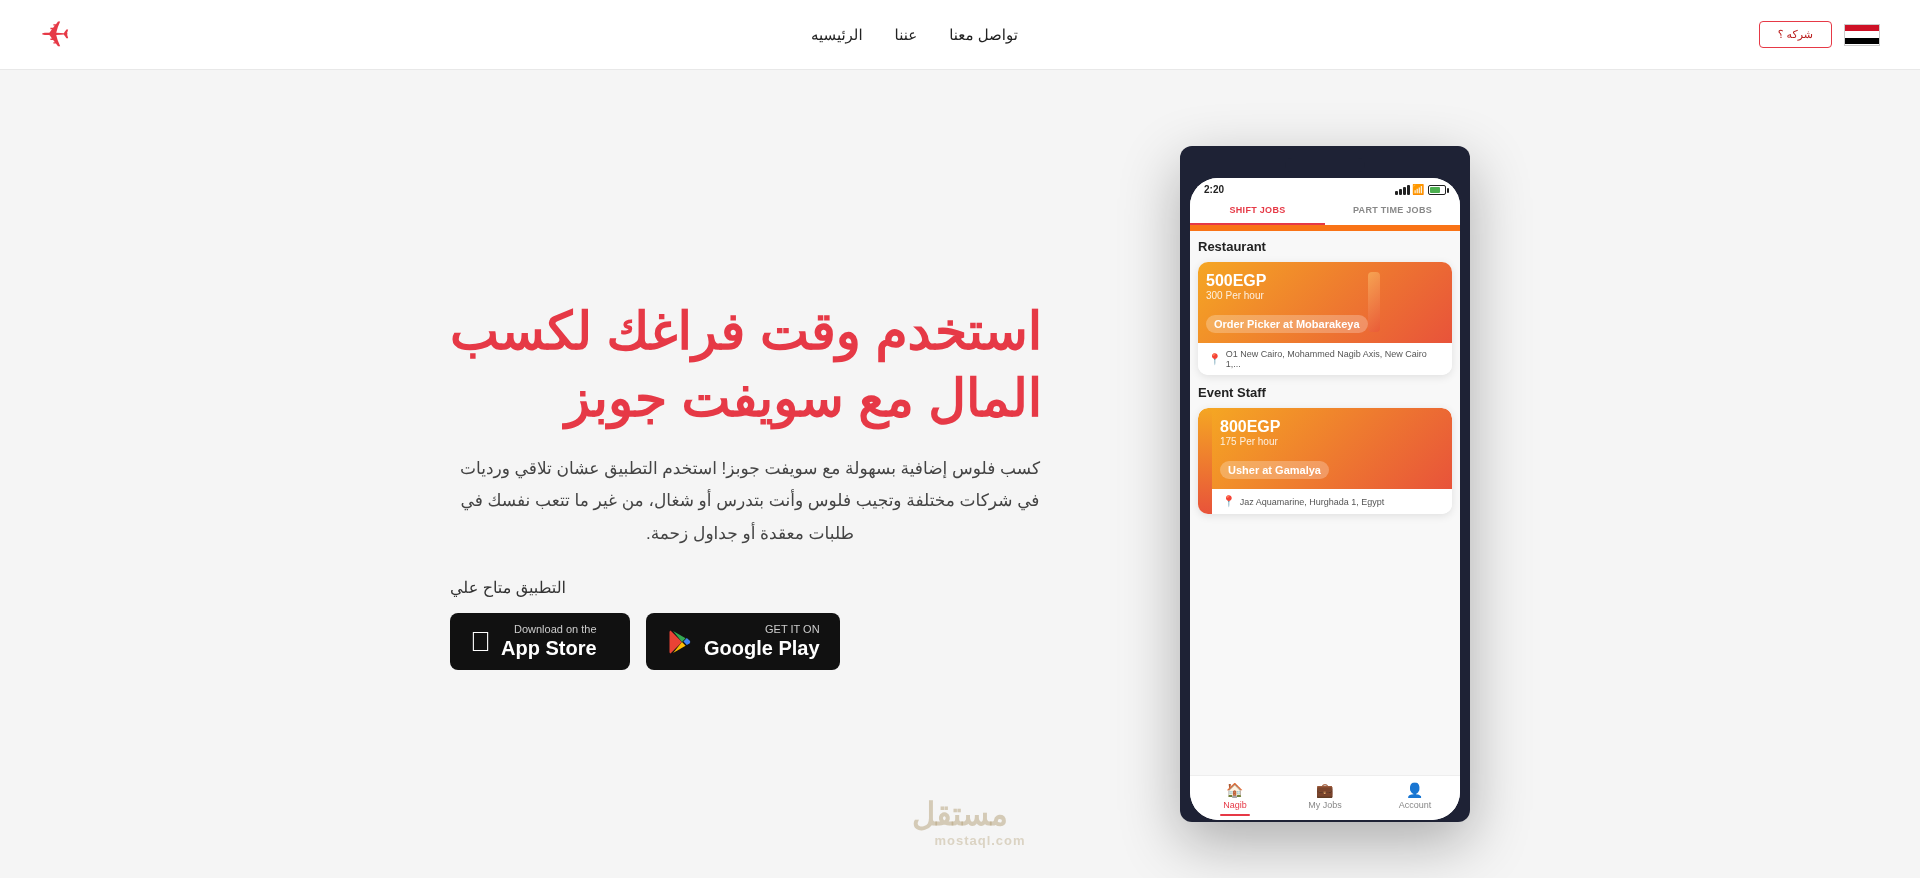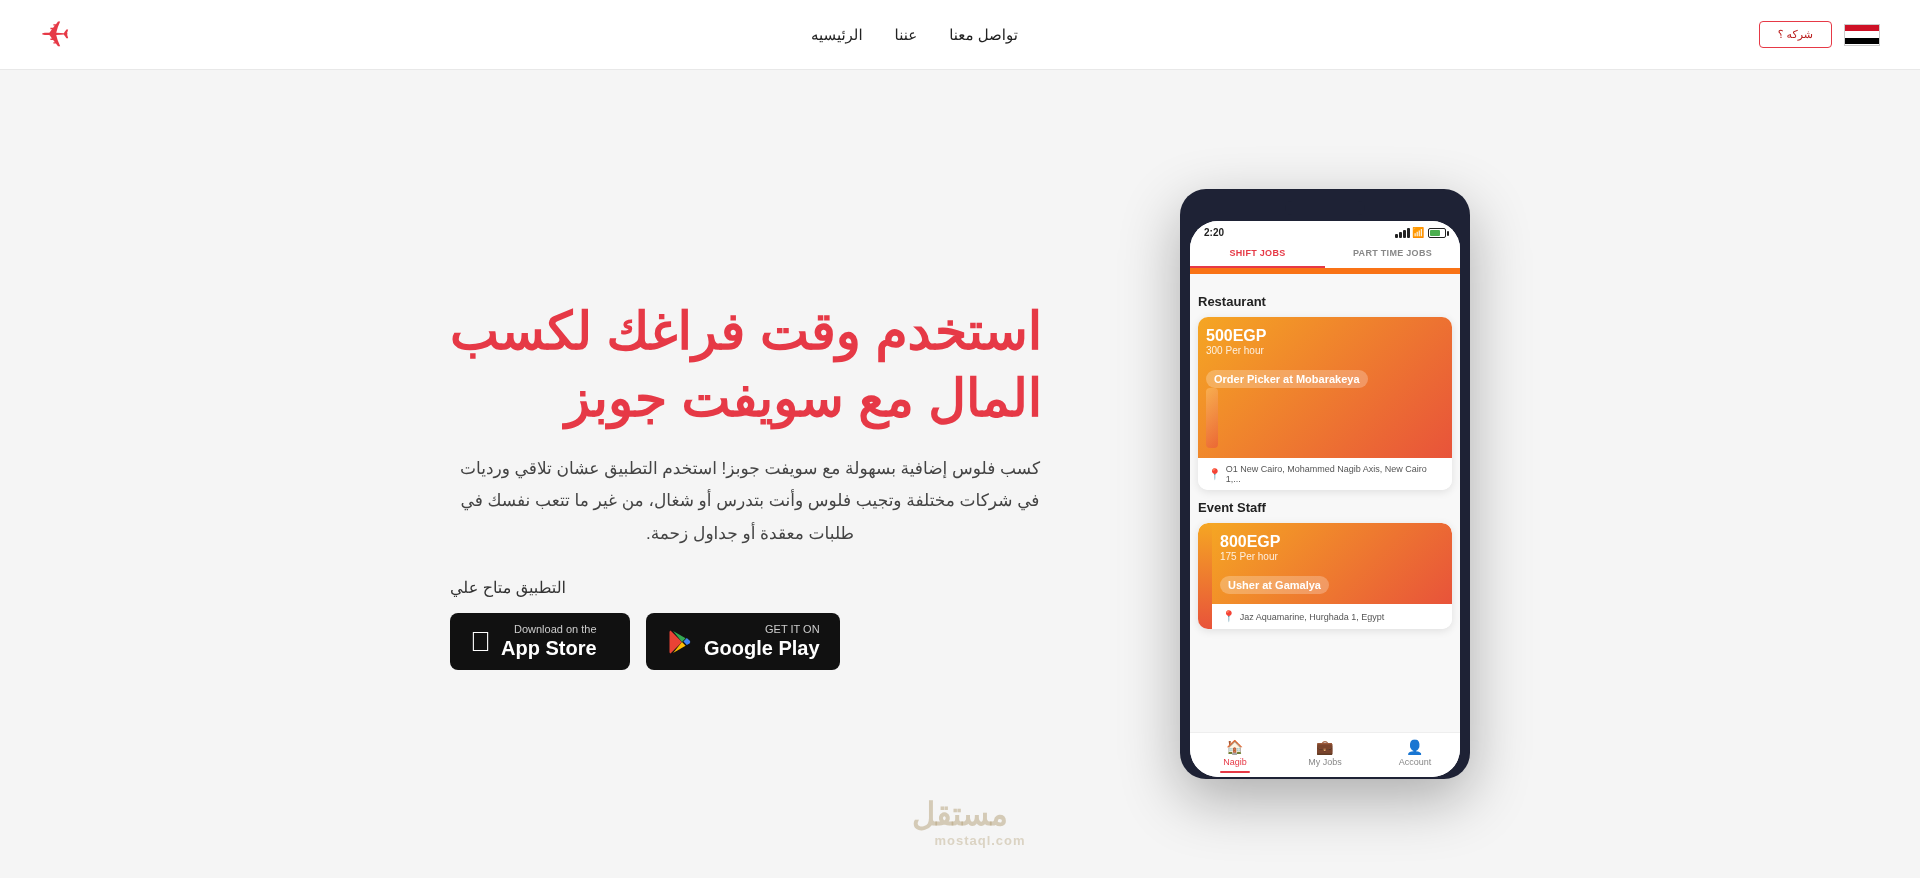--- a/index.html
+++ b/index.html
@@ -82,23 +82,23 @@
       background: #f5f5f5;
       direction: rtl;
     }
 
     
     .phone-wrapper {
       flex-shrink: 0;
     }
     .phone {
       width: 290px;
-      height: 590px;
+      height: 676px;
       background: #1e2235;
-      border-radius: 26px;
+      border-radius: 12px;
       padding: 12px 10px;
       box-shadow: 0 20px 60px rgba(0,0,0,0.3);
       position: relative;
     }
     .phone-notch {
       width: 80px;
       height: 14px;
       background: #1e2235;
       border-radius: 8px;
       margin: 0 auto 6px auto;
@@ -195,37 +195,36 @@
       overflow-y: auto;
       padding: 8px 8px;
       background: #f8f8f8;
       direction: ltr;
     }
     .job-category {
       font-size: 13px;
       font-weight: bold;
       color: #222;
       margin-bottom: 8px;
-      margin-top: 12px;
+      margin-top: 0;
     }
     .job-card {
       border-radius: 10px;
       overflow: hidden;
       margin-bottom: 8px;
       box-shadow: 0 2px 8px rgba(0,0,0,0.1);
       background: #fff;
     }
     .job-card-gradient {
       background: linear-gradient(135deg, #f5a623 0%, #e8533a 100%);
       padding: 10px 12px 10px 8px;
       color: #fff;
       display: flex;
-      justify-content: center;
+      justify-content: flex-start;
       align-items: flex-start;
-      flex-direction: column;
     }
     .job-amount {
       font-size: 16px;
       font-weight: bold;
       color: #fff;
     }
     .job-rate {
       font-size: 10px;
       color: rgba(255,255,255,0.85);
     }

